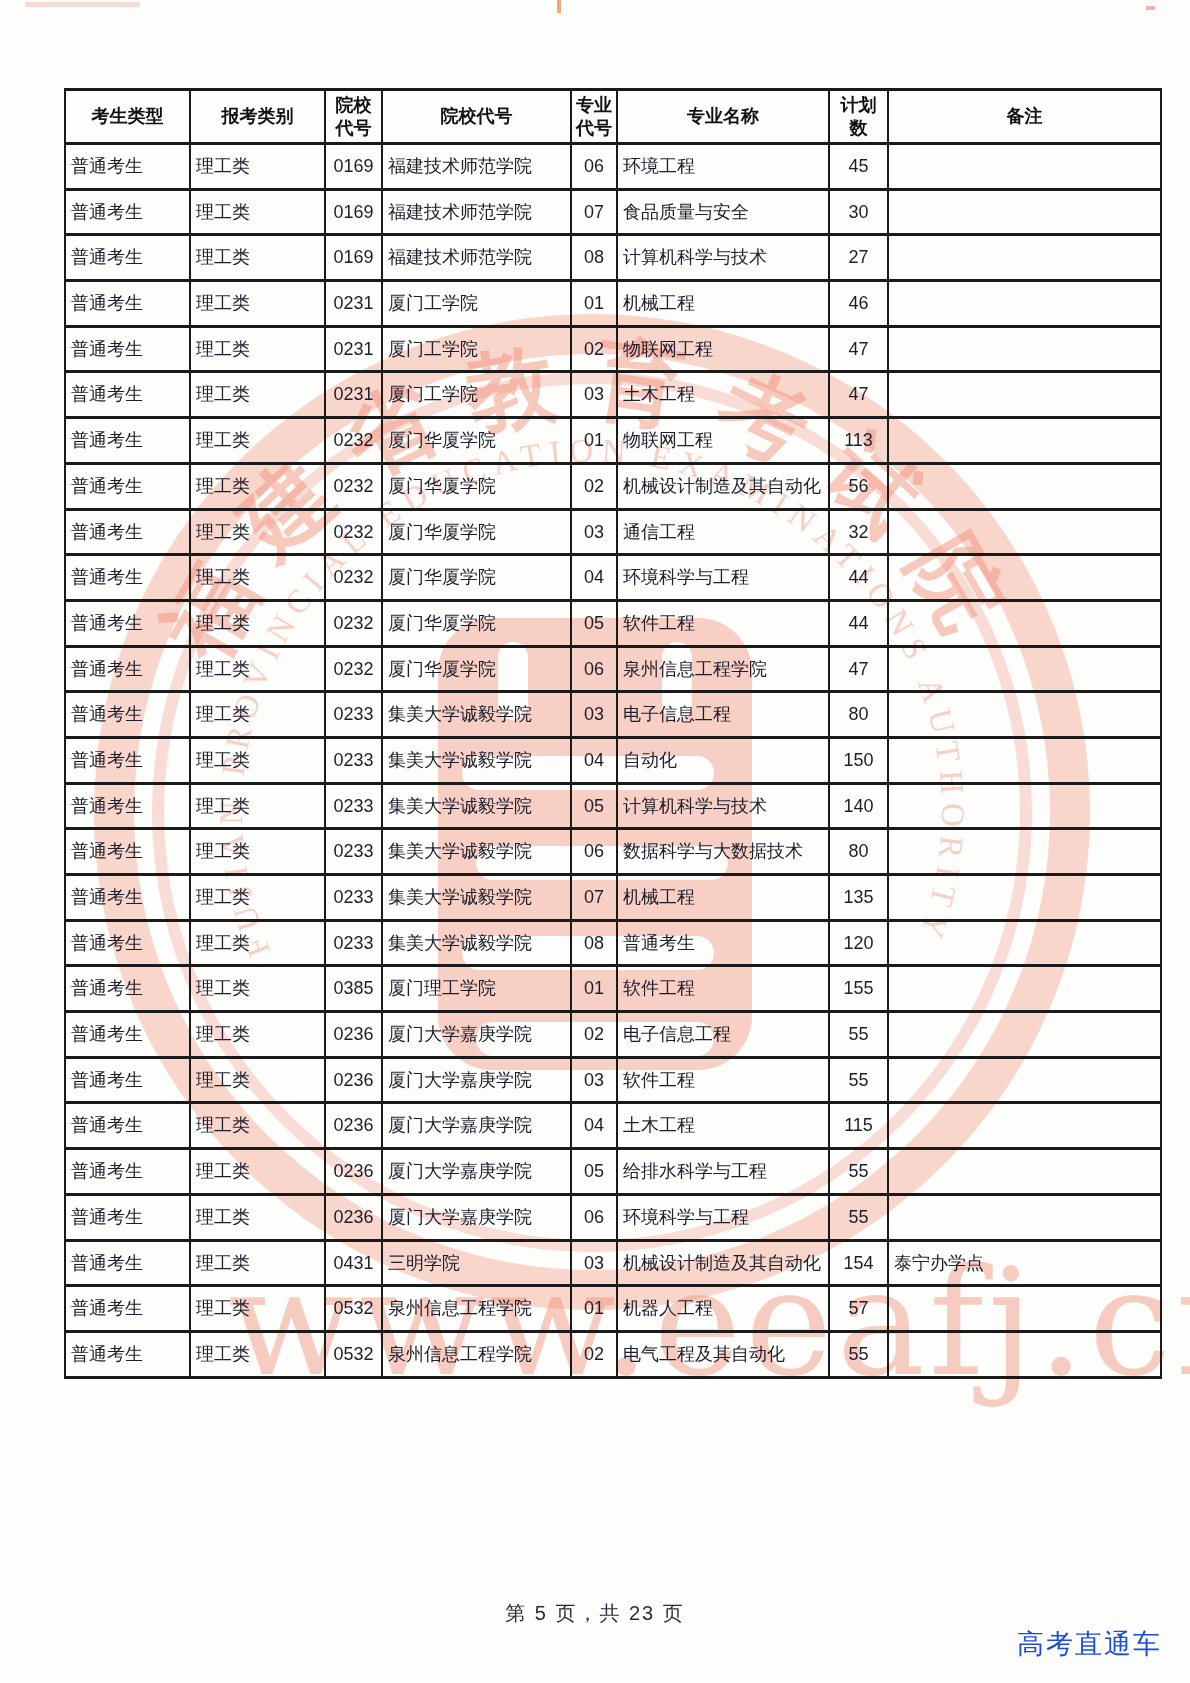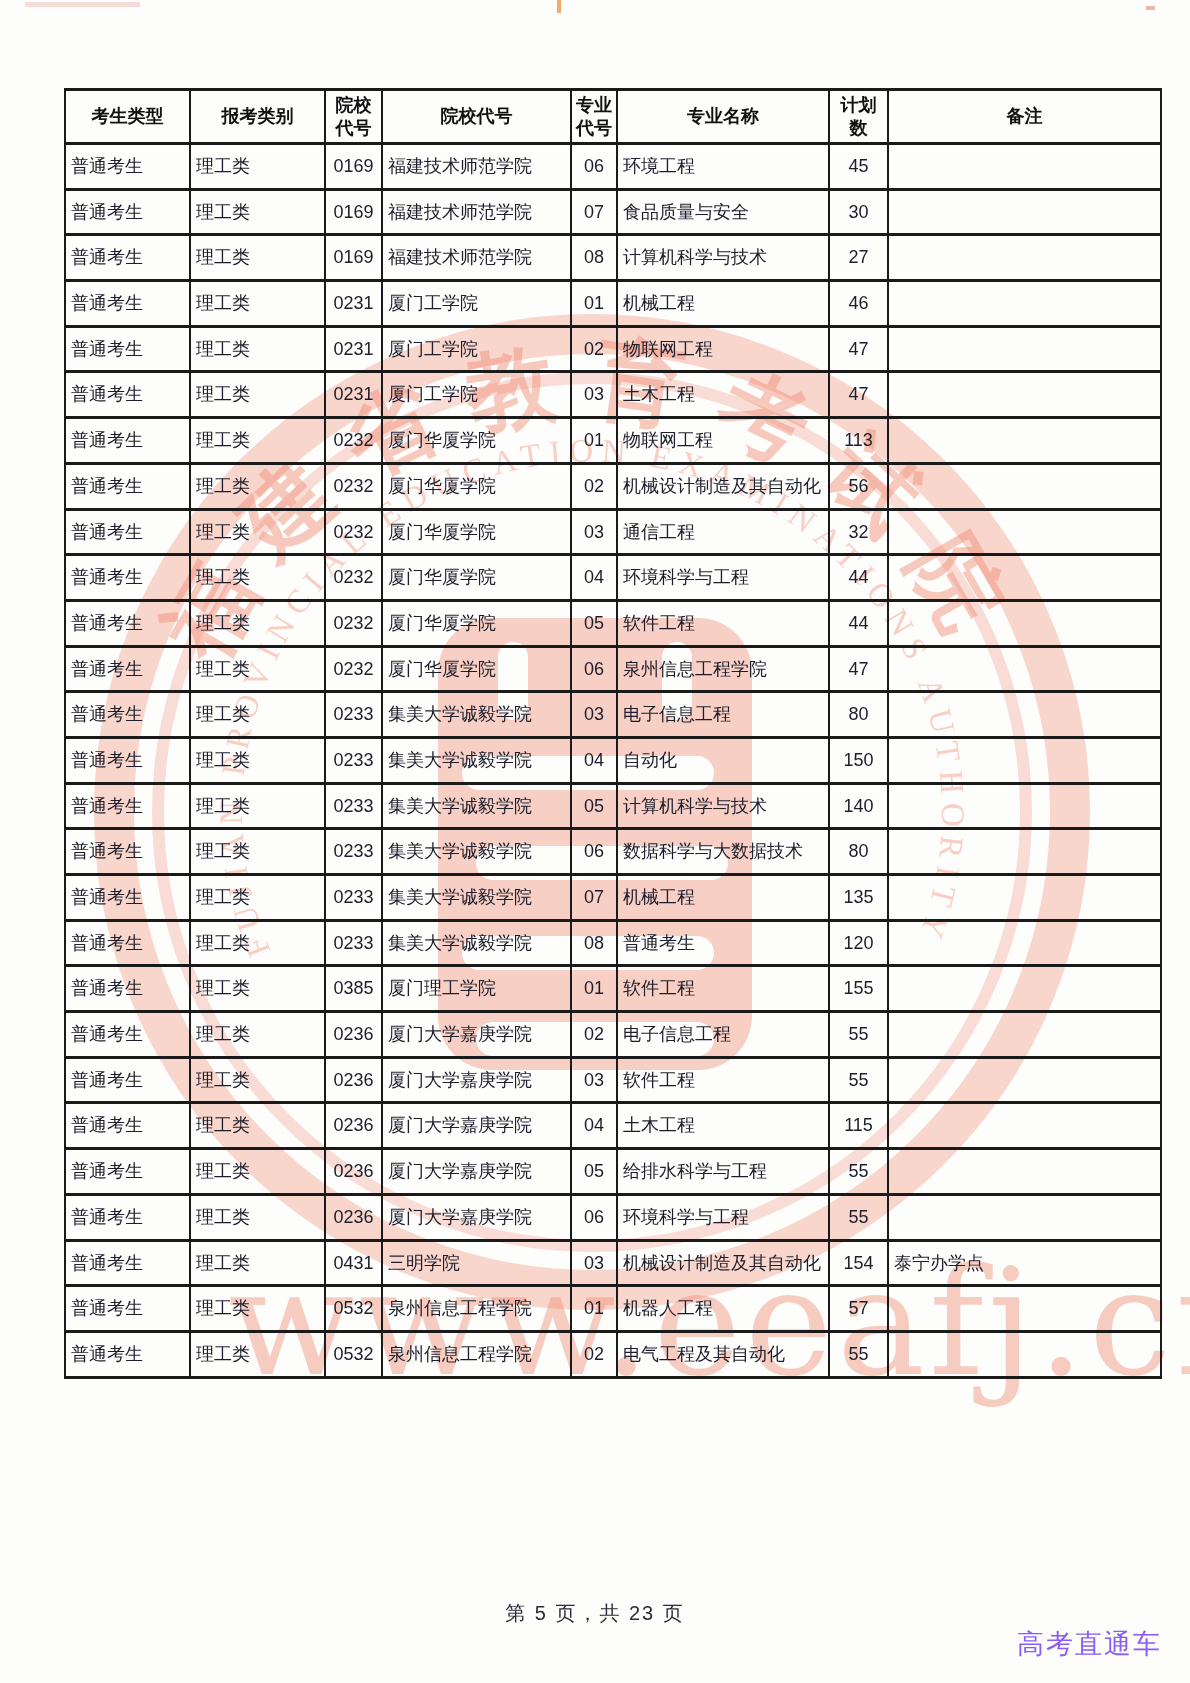--- a/index.html
+++ b/index.html
@@ -46,21 +46,21 @@
   }
   td.c-candidate-type, td.c-category, td.c-inst-name, td.c-major-name, td.c-note { text-align:left; }
   td.c-inst-code, td.c-major-code, td.c-plan { text-align:center; font-family:"Liberation Sans", sans-serif; }
   
   .footer {
     position:absolute; left:0; top:1600px; width:1190px; z-index:2;
     text-align:center; font-size:20px; color:#2a2a3a; letter-spacing:2px;
   }
   .brand {
     position:absolute; right:28px; top:1626px; z-index:2;
-    font-size:27px; color:#8b5cf6; letter-spacing:2px;
+    font-size:27px; color:#1d4ed8; letter-spacing:2px;
   }
 </style>
 </head>
 <body>
 
 <svg class="watermark-svg" viewBox="0 0 1190 1683" xmlns="http://www.w3.org/2000/svg" aria-hidden="true">
   <defs>
     <path id="cnArc" d="M 216 675 A 400 400 0 0 1 968 675" fill="none"></path>
     <path id="enArc" d="M 275 960 A 350 350 0 1 1 909 960" fill="none"></path>
   </defs>

